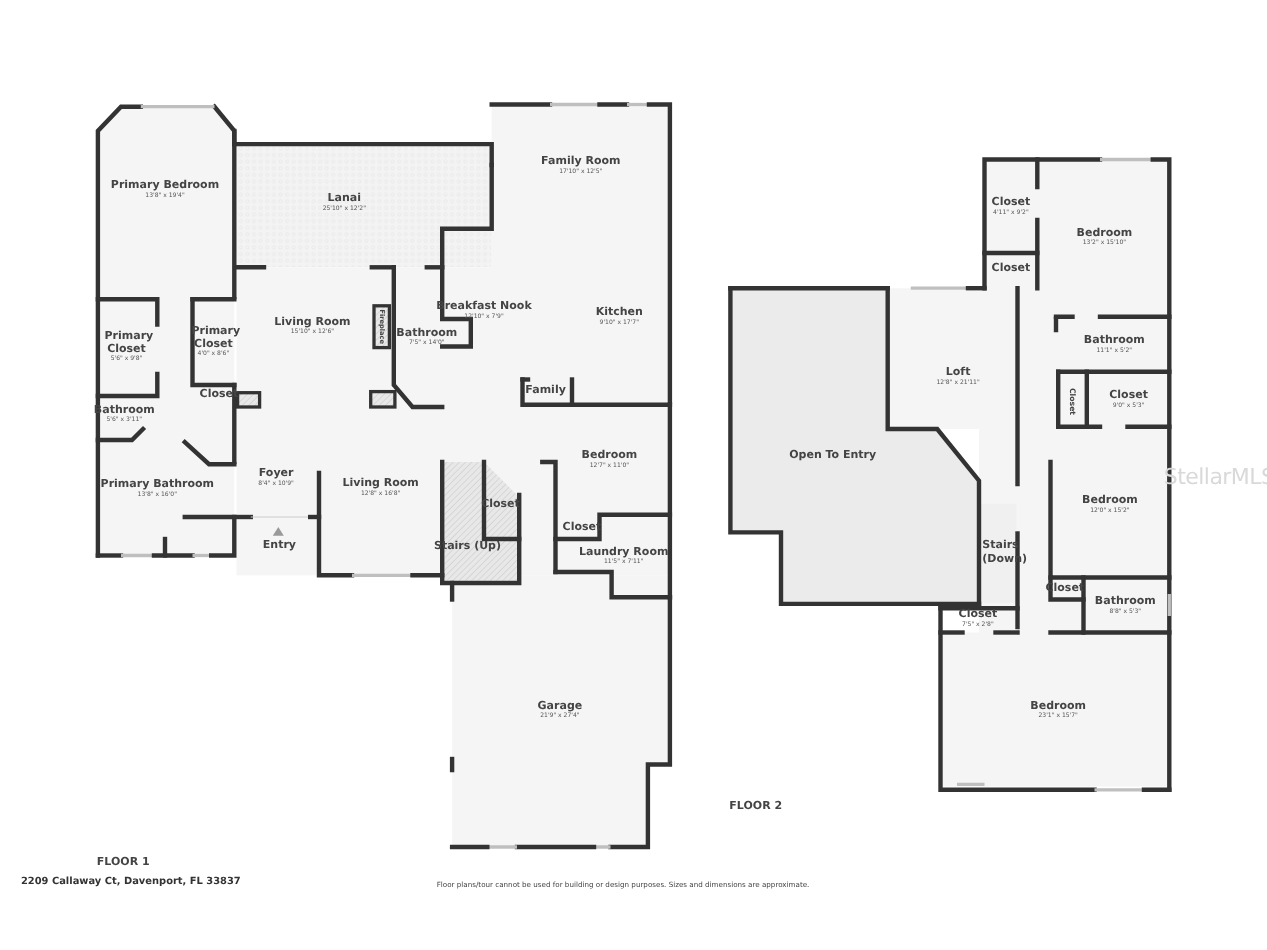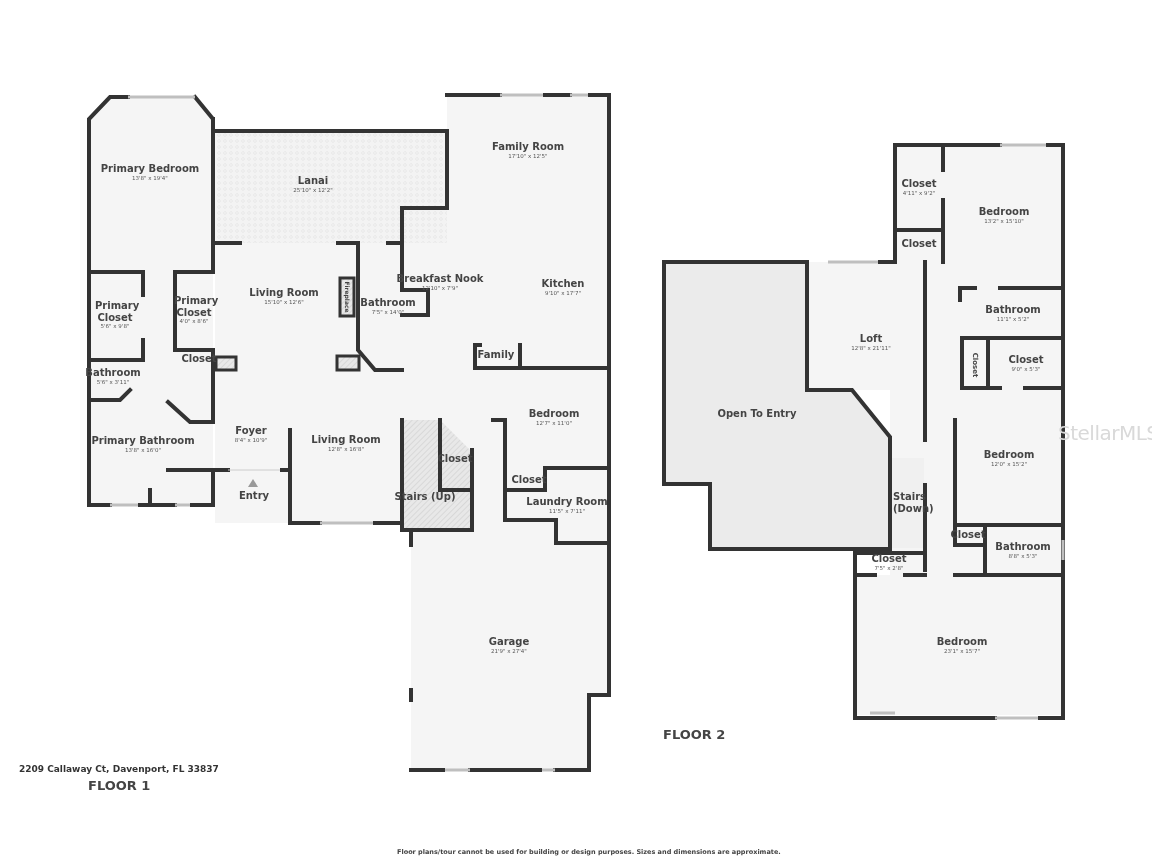--- a/index.html
+++ b/index.html
@@ -7,23 +7,23 @@
   svg#plan { position:absolute; left:0; top:0; }
   .room-fill { fill:#f5f5f5; }
   .otb-fill { fill:#ebebeb; }
   .wall { stroke:#333333; stroke-width:4; fill:none; stroke-linecap:square; }
   .win { stroke:#bfbfbf; stroke-width:3; fill:none; }
   .door { stroke:#cccccc; stroke-width:1; fill:none; }
   .lbl { position:absolute; transform:translate(-50%,-50%); text-align:center; color:#444; white-space:nowrap; line-height:1.15; }
   .lbl .n { font-size:10px; font-weight:bold; display:block; }
   .lbl .d { font-size:5.5px; display:block; color:#555; }
   .vlbl { position:absolute; transform:translate(-50%,-50%) rotate(90deg); font-size:7px; font-weight:bold; color:#444; white-space:nowrap; }
-  .floor-lbl { position:absolute; font-size:13px; font-weight:bold; color:#444; }
-  .addr { position:absolute; left:19px; top:764px; font-size:9px; font-weight:bold; color:#333; }
-  .disc { position:absolute; left:397px; top:800px; font-size:6.5px; font-weight:bold; color:#444;margin-top:48px; }
+  .floor-lbl { position:absolute; font-size:10px; font-weight:bold; color:#444; }
+  .addr { position:absolute; left:19px; top:797px; font-size:9px; font-weight:bold; color:#333; }
+  .disc { position:absolute; left:397px; top:800px; font-size:6.5px; font-weight:normal; color:#444; }
   .wm { position:absolute; left:1058px; top:421px; font-size:20px; color:#d9d9d9; letter-spacing:-0.5px; }
   .entry-arrow { position:absolute; left:248px; top:479px; width:0; height:0; border-left:5px solid transparent; border-right:5px solid transparent; border-bottom:8px solid #999; }
 </style>
 </head>
 <body>
 
 <svg id="plan" width="1152" height="864">
   <defs>
     <pattern id="tile" width="6" height="6" patternUnits="userSpaceOnUse">
       <rect width="6" height="6" fill="#f3f3f3"></rect>

